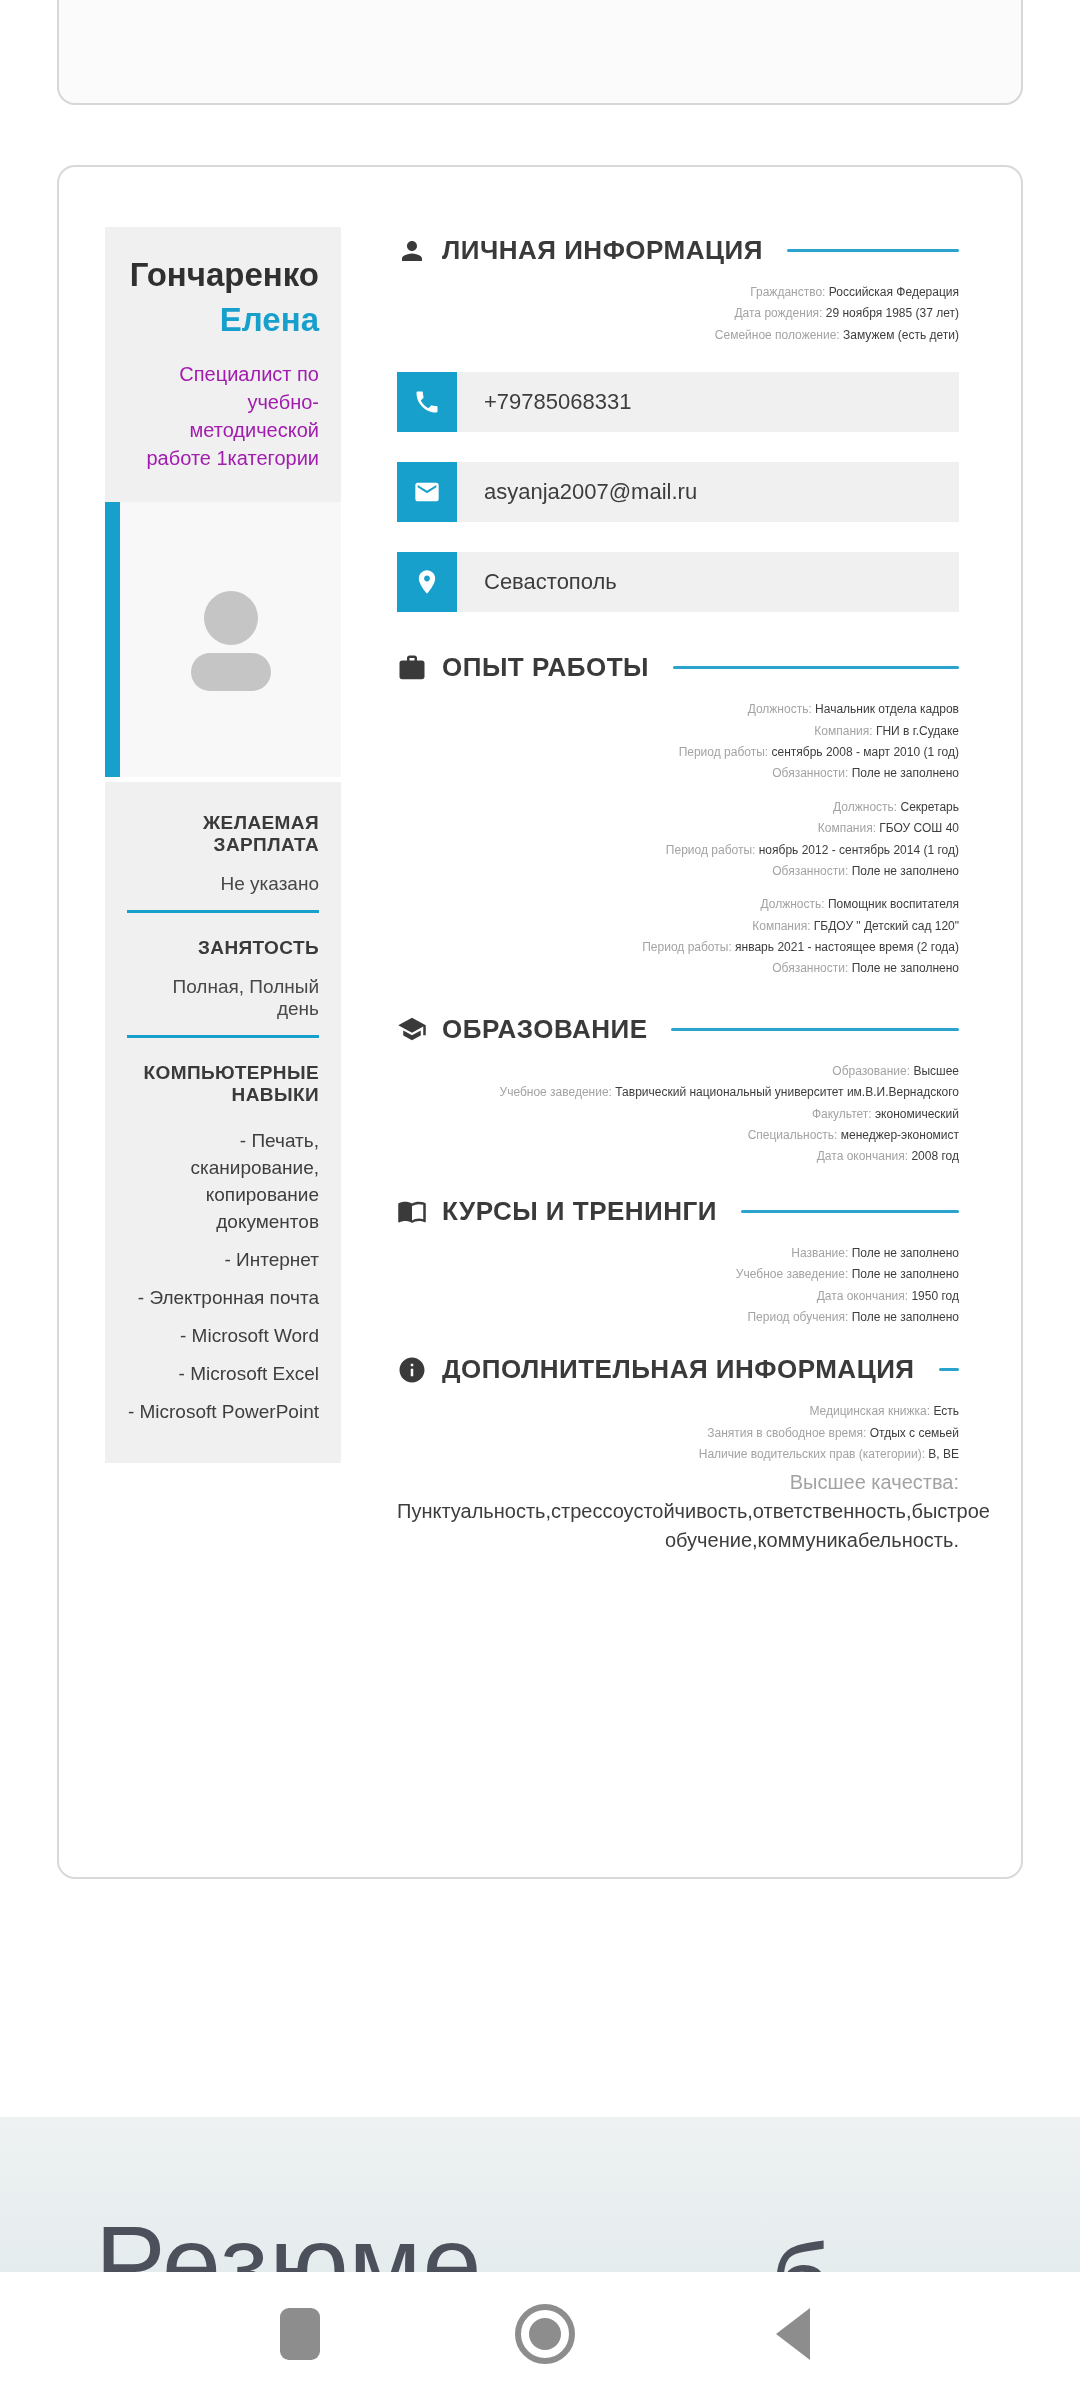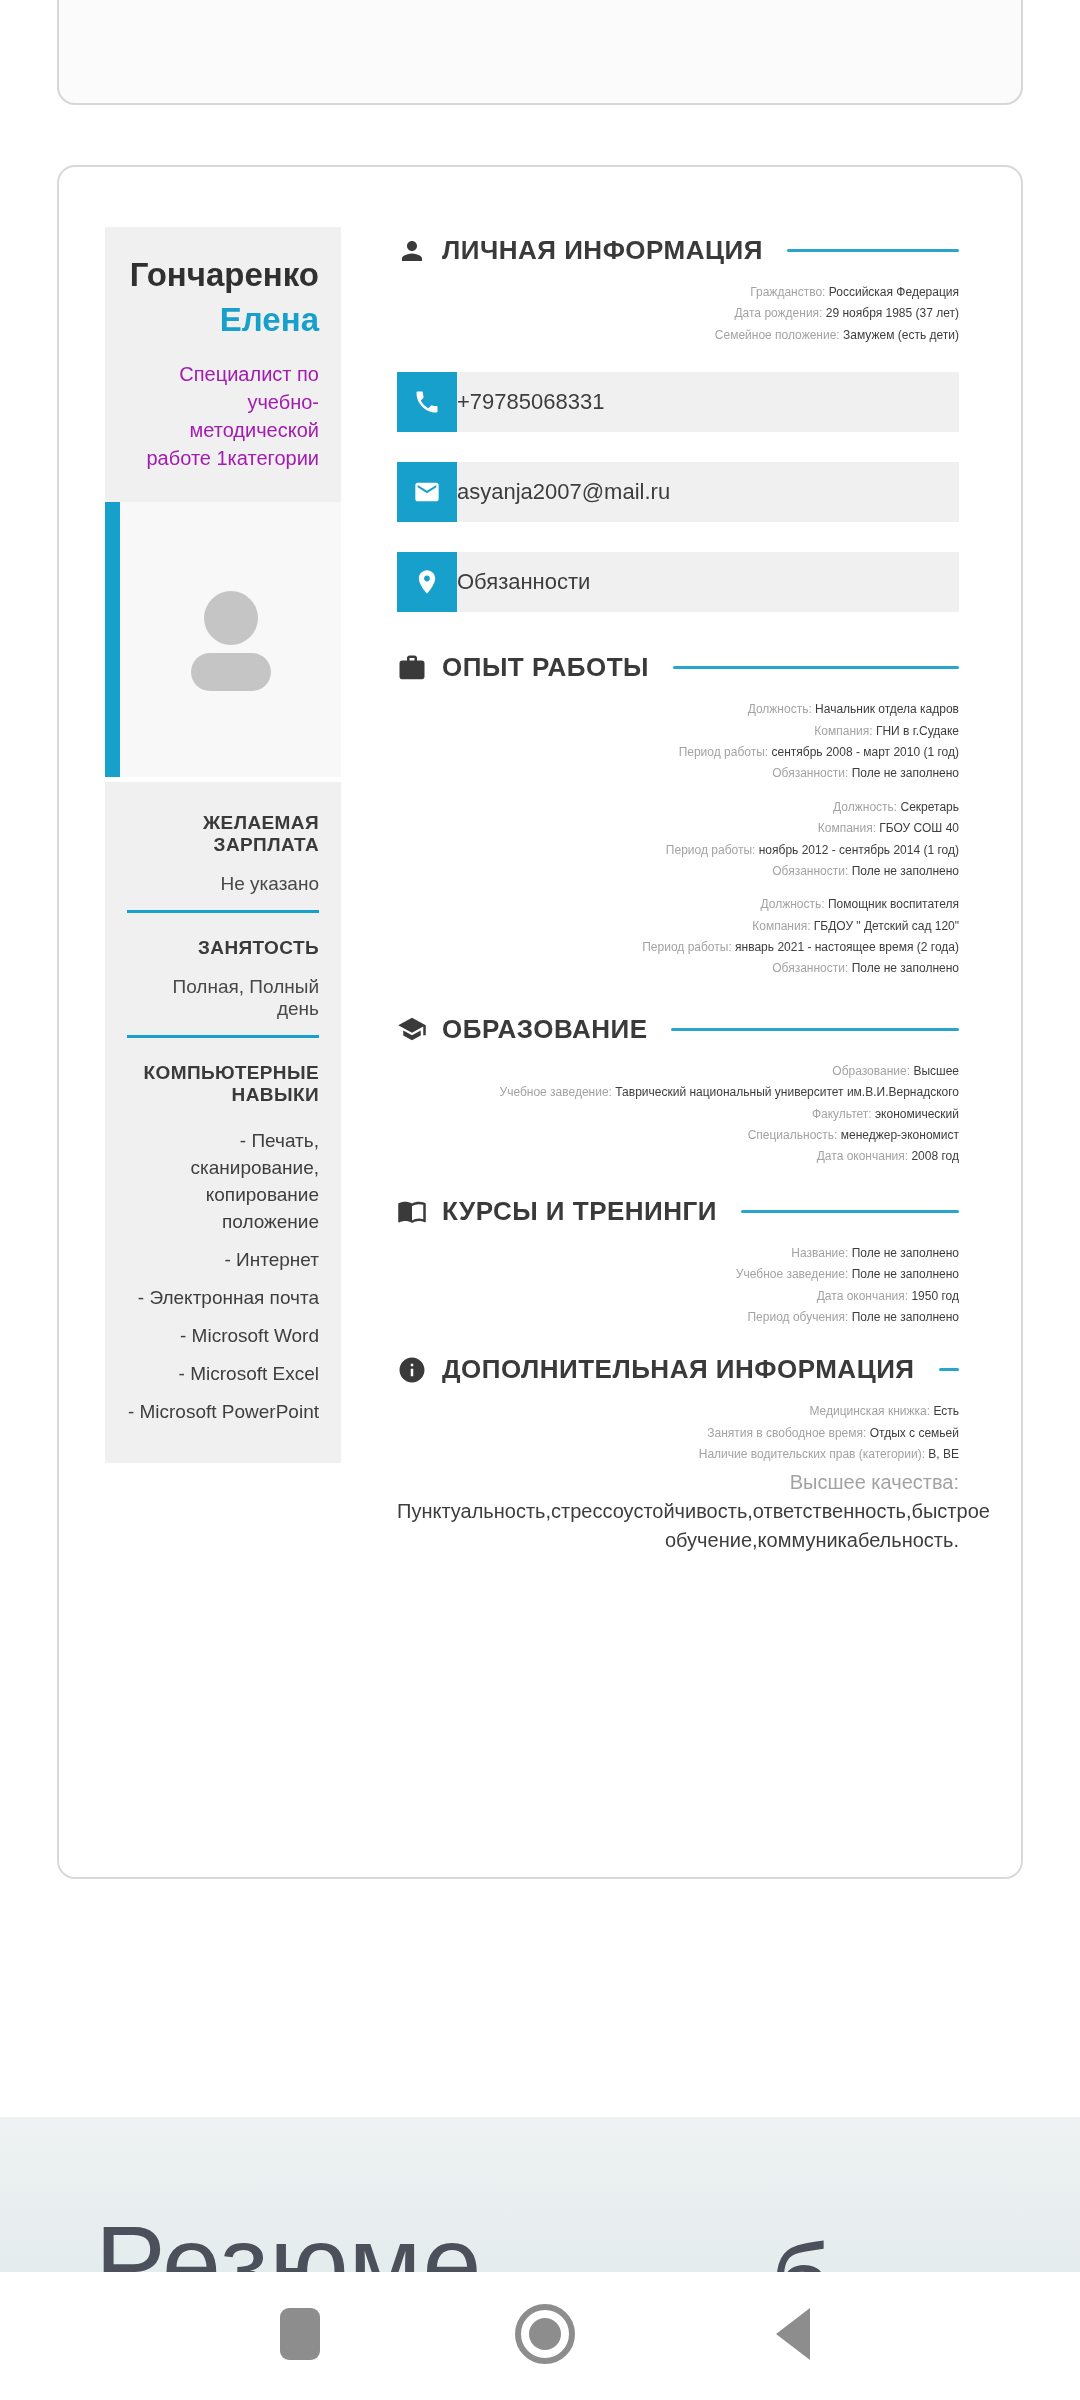--- a/index.html
+++ b/index.html
@@ -49,21 +49,21 @@
   .fields{margin-top:18px;}
   .frow{font-size:12px;line-height:1.45;margin-bottom:4px;}
   .lb{color:#a3a3a3;}
   .vl{color:#3d3d3d;font-weight:500;}
   .group{margin-bottom:16px;}
   .group:last-child{margin-bottom:0;}
   
   .contacts{margin-top:28px;}
   .crow{display:flex;height:60px;margin-bottom:30px;}
   .ctile{width:60px;height:60px;background:#18a0cc;flex-shrink:0;display:flex;align-items:center;justify-content:center;}
-  .ctext{flex:1;background:#f0f0f0;display:flex;align-items:center;font-size:22px;color:#3d3d3d;}
+  .ctext{flex:1;background:#f0f0f0;display:flex;align-items:center;padding-left:27px;font-size:22px;color:#3d3d3d;}
   .mt40{margin-top:40px;}.mt36{margin-top:36px;}.mt30{margin-top:30px;}.mt28{margin-top:28px;}
   .qual-label{font-size:20px;color:#a3a3a3;line-height:1.45;}
   .qual-value{font-size:20px;color:#3d3d3d;font-weight:500;line-height:1.45;}
   
   .footer-band{
     position:absolute;left:0;top:2117px;width:1080px;height:155px;
     background:linear-gradient(180deg,#eef2f3 0%,#e5eced 100%);
     overflow:hidden;
   }
   .footer-heading{
@@ -105,21 +105,21 @@
       <div class="sb-h">ЖЕЛАЕМАЯ ЗАРПЛАТА</div>
       <div class="sb-v">Не указано</div>
       <div class="sb-line"></div>
       <div class="sb-gap"></div>
       <div class="sb-h">ЗАНЯТОСТЬ</div>
       <div class="sb-v">Полная, Полный день</div>
       <div class="sb-line"></div>
       <div class="sb-gap"></div>
       <div class="sb-h">КОМПЬЮТЕРНЫЕ НАВЫКИ</div>
       <div class="skills">
-        <div class="skill">- Печать, сканирование, копирование положение</div>
+        <div class="skill">- Печать, сканирование, копирование документов</div>
         <div class="skill">- Интернет</div>
         <div class="skill">- Электронная почта</div>
         <div class="skill">- Microsoft Word</div>
         <div class="skill">- Microsoft Excel</div>
         <div class="skill">- Microsoft PowerPoint</div>
       </div>
     </div>
   </div>
 
   <div class="rcol">
@@ -155,21 +155,21 @@
             </svg>
         </div>
         <div class="ctext">asyanja2007@mail.ru</div>
       </div>
       <div class="crow">
         <div class="ctile">
           <svg width="28" height="28" viewBox="0 0 24 24" fill="#ffffff">
               <path d="M12 2C8.13 2 5 5.13 5 9c0 5.25 7 13 7 13s7-7.75 7-13c0-3.87-3.13-7-7-7zm0 9.5c-1.38 0-2.5-1.12-2.5-2.5s1.12-2.5 2.5-2.5 2.5 1.12 2.5 2.5-1.12 2.5-2.5 2.5z"></path>
             </svg>
         </div>
-        <div class="ctext">Обязанности</div>
+        <div class="ctext">Севастополь</div>
       </div>
     </div>
 
     <div class="sec-h mt40">
       <span class="ic">
         <svg width="30" height="30" viewBox="0 0 24 24" fill="#3a3a3a">
             <path d="M20 6h-4V4c0-1.11-.89-2-2-2h-4c-1.11 0-2 .89-2 2v2H4c-1.11 0-2 .89-2 2v11c0 1.11.89 2 2 2h16c1.11 0 2-.89 2-2V8c0-1.11-.89-2-2-2zm-6 0h-4V4h4v2z"></path>
           </svg>
       </span>
       <span class="ttl">ОПЫТ РАБОТЫ</span>

